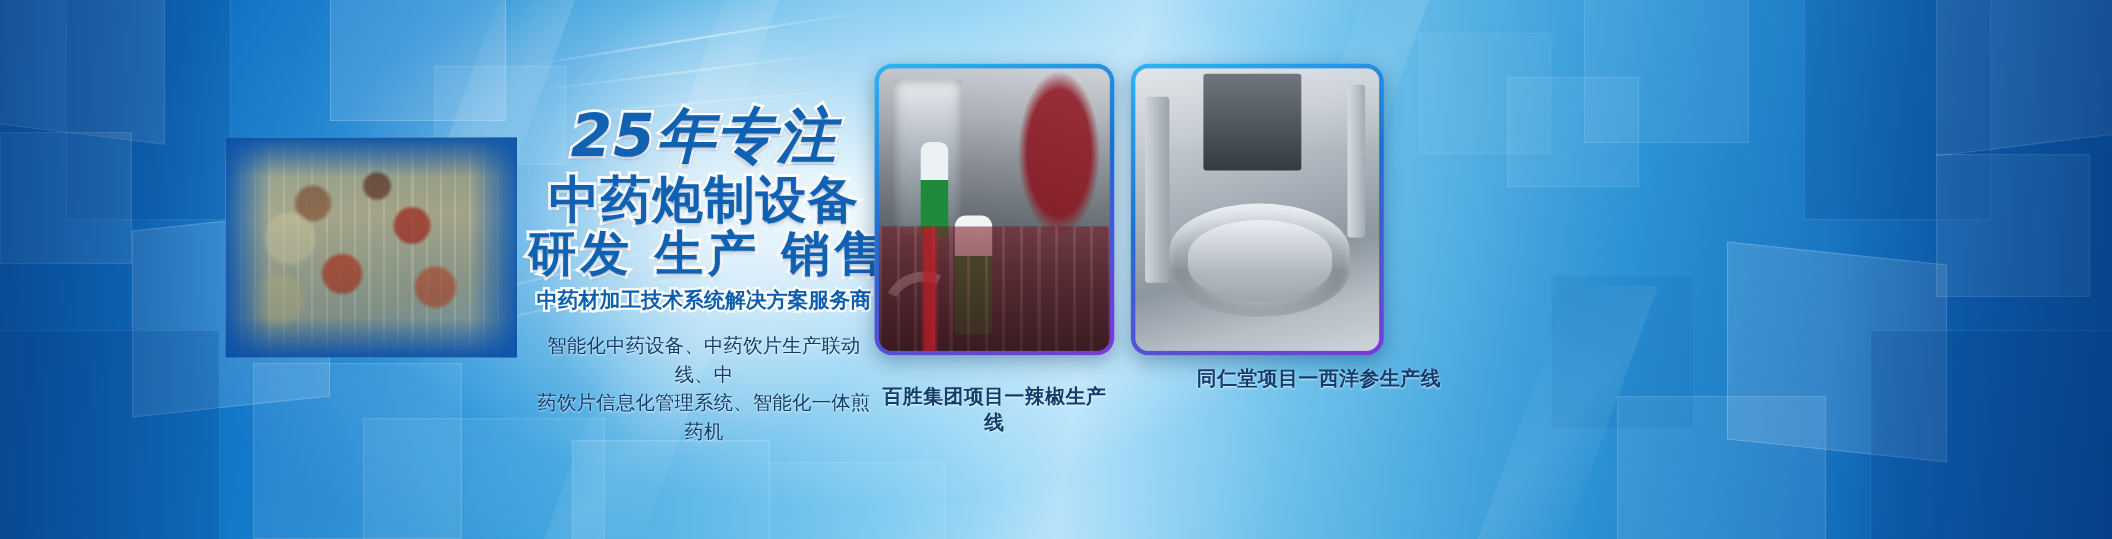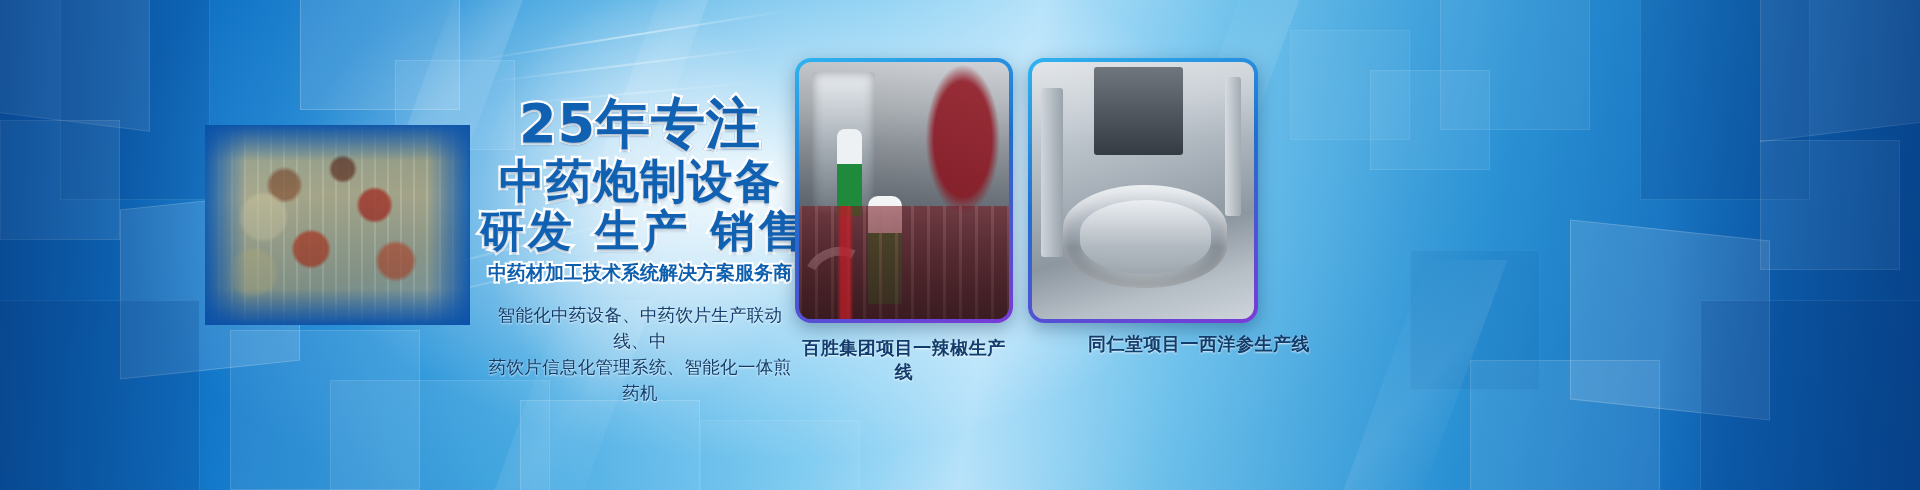--- a/index.html
+++ b/index.html
@@ -67,21 +67,21 @@
   .h-line {
     font-weight:bold;
     color:#1161b3;
     letter-spacing:1px;
     line-height:1.04;
     -webkit-text-stroke:5px #ffffff;
     paint-order:stroke fill;
     text-shadow:0 2px 3px rgba(10,60,110,.35);
     white-space:nowrap;
   }
-  .h1 { font-size:54px; background:linear-gradient(180deg,#2d8fd8 0%,#0d55a4 100%); -webkit-background-clip:text; }
+  .h1 { font-size:54px; background:linear-gradient(180deg,#2d8fd8 0%,#0d55a4 100%);font-style:italic; -webkit-background-clip:text; }
   .h2 { font-size:46px; margin-top:6px; }
   .h3 { font-size:44px; margin-top:2px; letter-spacing:4px; }
   .h-sub {
     font-size:19px; font-weight:bold; color:#0d5fae;
     -webkit-text-stroke:4px #ffffff; paint-order:stroke fill;
     margin-top:6px; letter-spacing:0px; white-space:nowrap;
   }
   .h-body {
     margin-top:16px; font-size:17.5px; color:#123c6b; line-height:1.5;
     font-weight:500; letter-spacing:.3px;
@@ -253,21 +253,21 @@
     </div>
   </div>
 
   <div class="photo-card p1" style="left:795px; top:58px; width:218px; height:265px;">
     <div class="photo-inner">
       <div class="worker"></div>
       <div class="worker2"></div>
       <div class="pipe"></div>
     </div>
   </div>
-  <div class="caption" style="left:795px; top:336px; width:218px;">百胜集团项目一辣椒生产线</div>
+  <div class="caption" style="left:795px; top:348px; width:218px;">百胜集团项目一辣椒生产线</div>
 
   <div class="photo-card p2" style="left:1028px; top:58px; width:230px; height:265px;">
     <div class="photo-inner">
       <div class="column"></div>
       <div class="column2"></div>
       <div class="vessel"></div>
     </div>
   </div>
   <div class="caption" style="left:1084px; top:332px; width:230px;">同仁堂项目一西洋参生产线</div>
 

